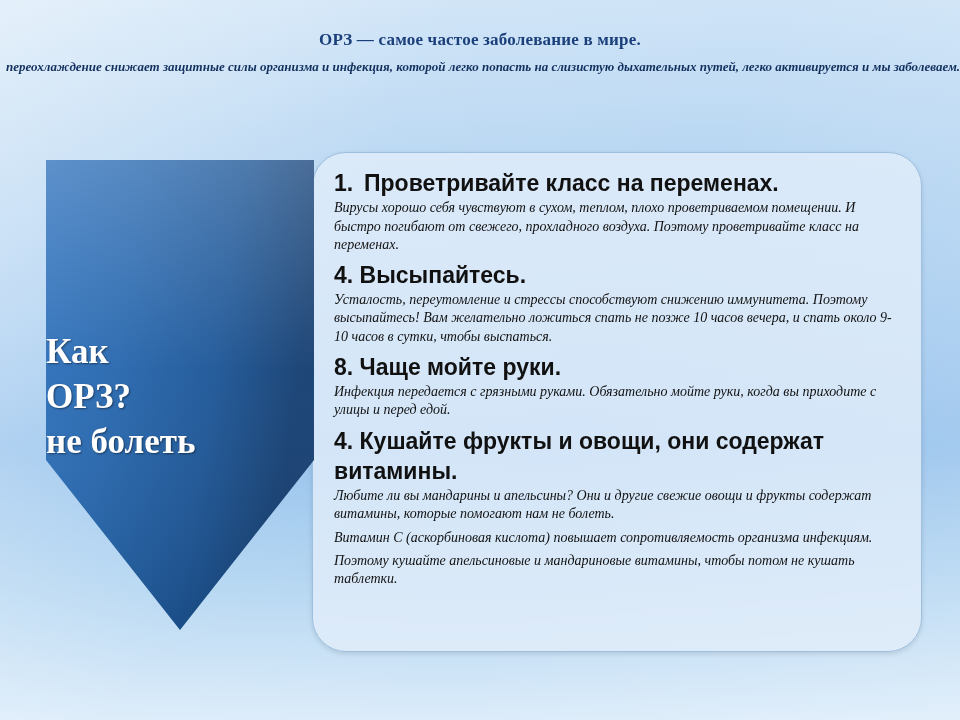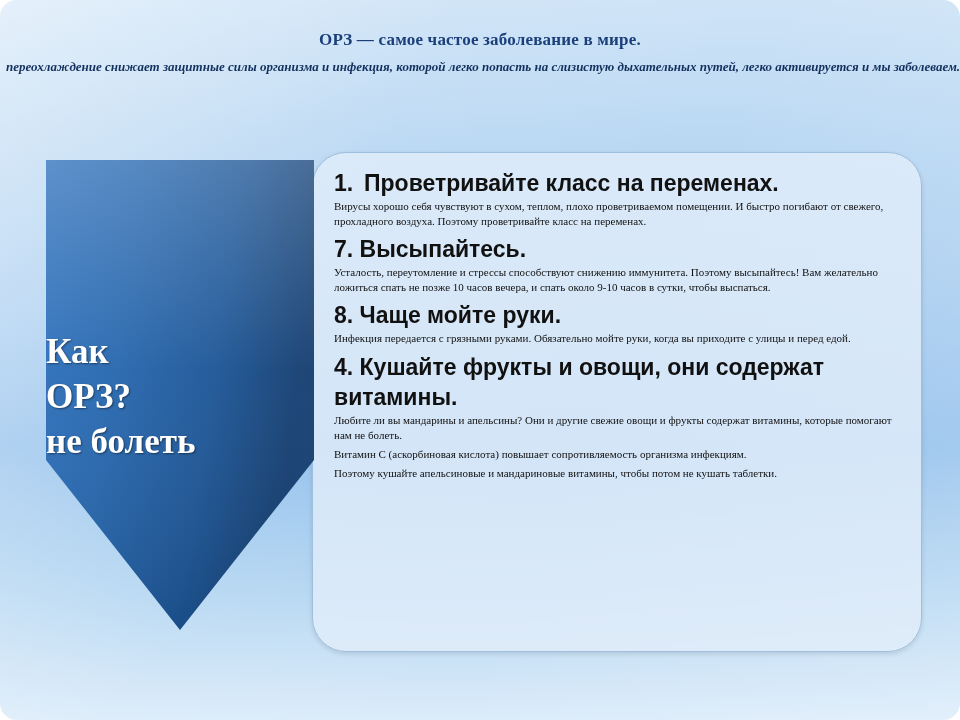--- a/index.html
+++ b/index.html
@@ -11,21 +11,20 @@
     height: 720px;
     overflow: hidden;
     font-family: "Liberation Serif", serif;
   }
   .slide {
     position: relative;
     width: 960px;
     height: 720px;
     background: linear-gradient(to bottom, #cfe4f7 0%, #bcd9f3 18%, #a8cdf0 42%, #94c1ec 62%, #b6d7f2 82%, #dcecfa 100%);
     overflow: hidden;
-    border-radius: 17px;
   }
   
   .slide::before {
     content: "";
     position: absolute;
     left: 0; top: 0; right: 0; bottom: 0;
     background: linear-gradient(115deg, rgba(255,255,255,0.45) 0%, rgba(255,255,255,0.05) 35%, rgba(255,255,255,0.0) 60%, rgba(255,255,255,0.18) 100%);
     pointer-events: none;
   }
 
@@ -116,21 +115,22 @@
   }
   .item-head.first {
     padding-left: 0;
   }
   .item-head .num {
     display: inline-block;
     width: 30px;
   }
   .item-body {
     font-family: "Liberation Serif", serif;
-    font-size: 11px;
+    font-style: italic;
+    font-size: 14px;
     color: #111111;
     line-height: 1.30;
     margin: 0 0 6px 0;
   }
   .item-body.tight {
     margin-bottom: 5px;
   }
 </style>
 </head>
 <body>
@@ -170,21 +170,21 @@
 
   <div class="panel"></div>
 
   <div class="panel-inner">
 
     <div class="item-head first">
       <span class="num">1.</span><span>Проветривайте класс на переменах.</span>
     </div>
     <div class="item-body">Вирусы хорошо себя чувствуют в сухом, теплом, плохо проветриваемом помещении. И быстро погибают от свежего, прохладного воздуха. Поэтому проветривайте класс на переменах.</div>
 
-    <div class="item-head">7. Высыпайтесь.</div>
+    <div class="item-head">4. Высыпайтесь.</div>
     <div class="item-body">Усталость, переутомление и стрессы способствуют снижению иммунитета. Поэтому высыпайтесь! Вам желательно ложиться спать не позже 10 часов вечера, и спать около 9-10 часов в сутки, чтобы выспаться.</div>
 
     <div class="item-head">8. Чаще мойте руки.</div>
     <div class="item-body">Инфекция передается с грязными руками. Обязательно мойте руки, когда вы приходите с улицы и перед едой.</div>
 
     <div class="item-head">4. Кушайте фрукты и овощи, они содержат витамины.</div>
     <div class="item-body tight">Любите ли вы мандарины и апельсины? Они и другие свежие овощи и фрукты содержат витамины, которые помогают нам не болеть.</div>
     <div class="item-body tight">Витамин С (аскорбиновая кислота) повышает сопротивляемость организма инфекциям.</div>
     <div class="item-body">Поэтому кушайте апельсиновые и мандариновые витамины, чтобы потом не кушать таблетки.</div>
 

